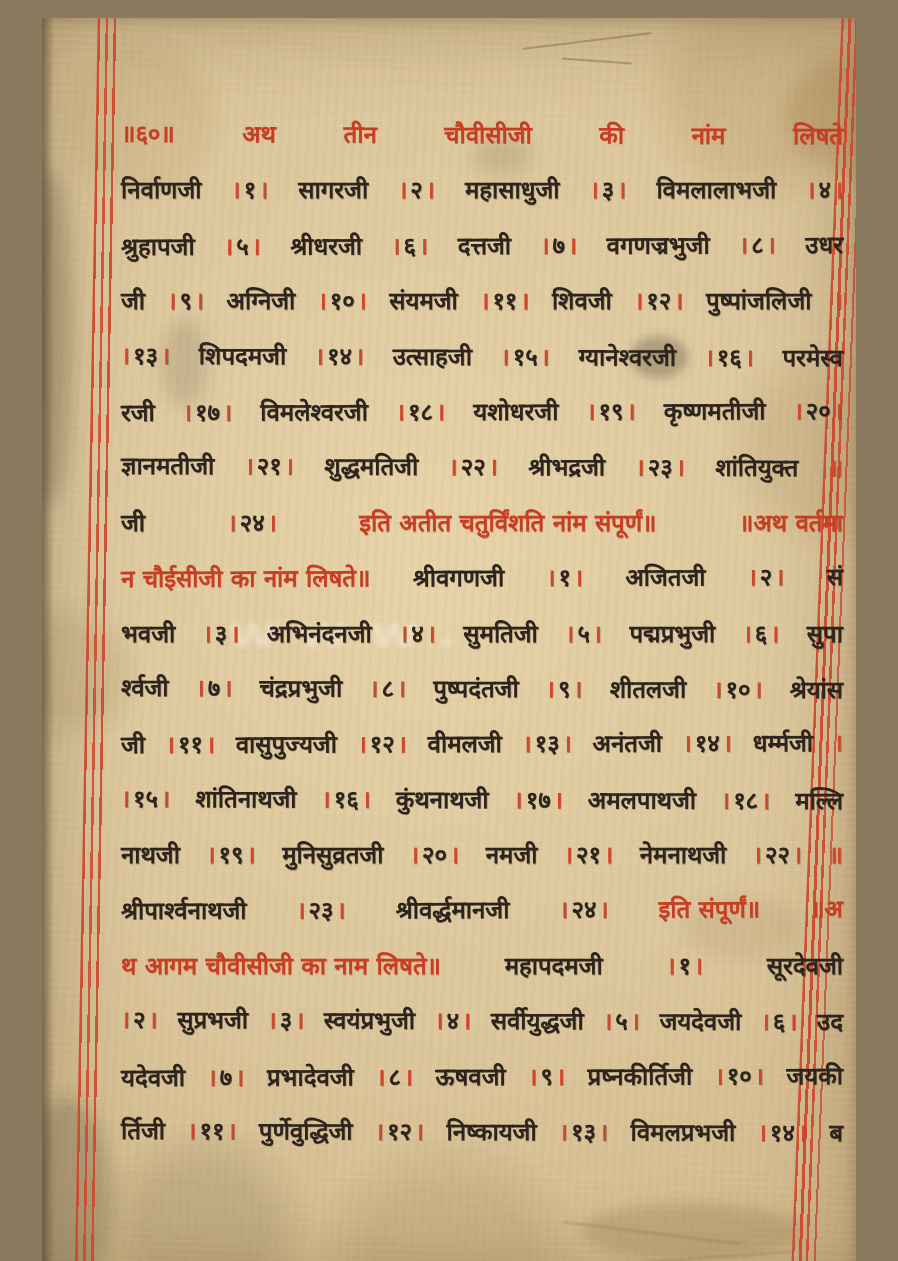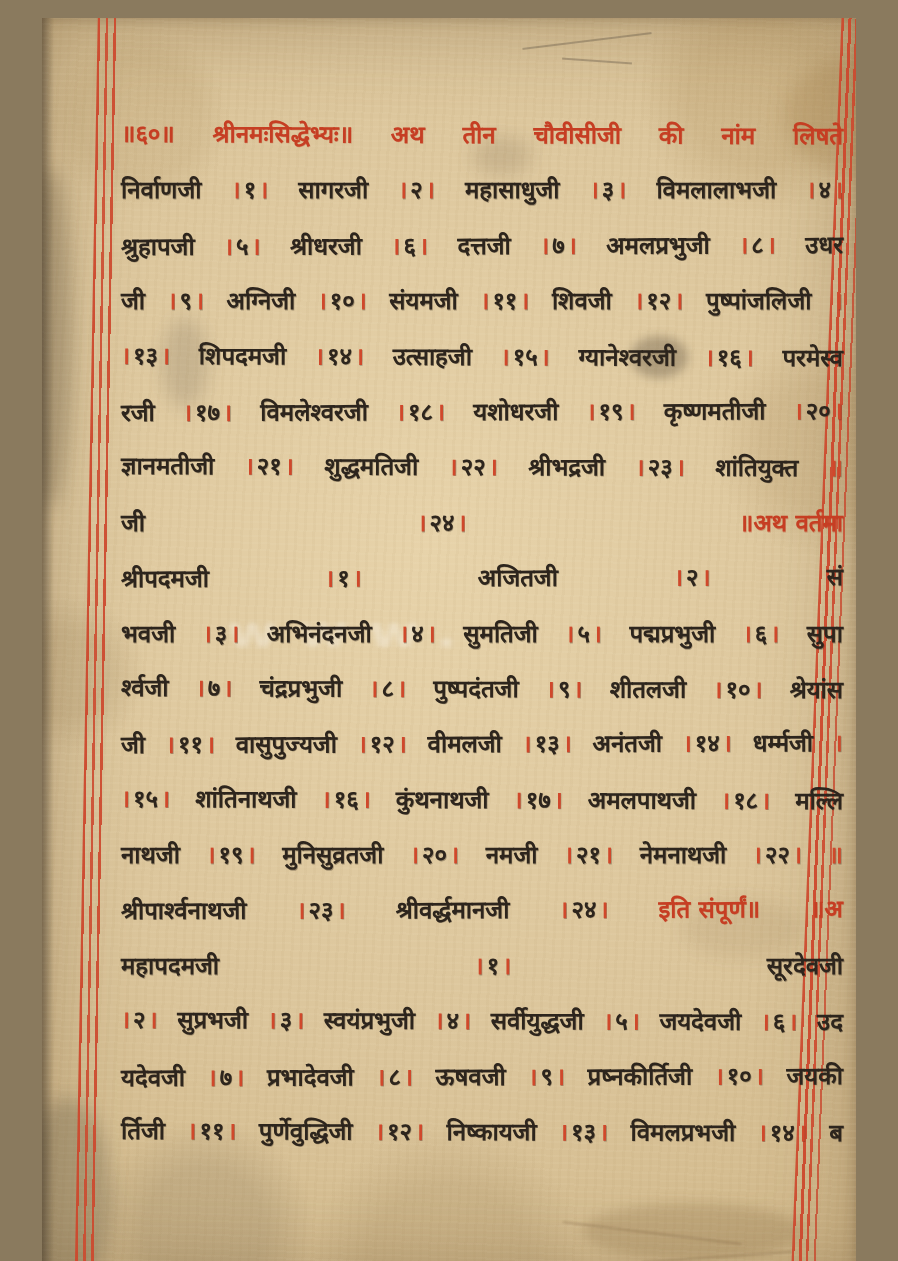--- a/index.html
+++ b/index.html
@@ -116,21 +116,20 @@
 
   <div class="ruling left"></div>
   <div class="ruling right"></div>
   <div class="margin-mark"></div>
 
   <div class="watermark">www.</div>
 
   <div class="text-block" id="text-block">
       <div class="m-line">
         <span class="seg red">॥६०॥</span>
-        <span class="seg red">श्रीनमःसिद्धेभ्यः॥</span>
         <span class="seg red">अथ</span>
         <span class="seg red">तीन</span>
         <span class="seg red">चौवीसीजी</span>
         <span class="seg red">की</span>
         <span class="seg red">नांम</span>
         <span class="seg red">लिषते</span>
       </div>
       <div class="m-line">
         <span class="seg ink">निर्वाणजी</span>
         <span class="seg num">
@@ -169,21 +168,21 @@
           <span class="danda">।</span>
           <span class="ink">६</span>
           <span class="danda">।</span>
         </span>
         <span class="seg ink">दत्तजी</span>
         <span class="seg num">
           <span class="danda">।</span>
           <span class="ink">७</span>
           <span class="danda">।</span>
         </span>
-        <span class="seg ink">अमलप्रभुजी</span>
+        <span class="seg ink">वगणज्रभुजी</span>
         <span class="seg num">
           <span class="danda">।</span>
           <span class="ink">८</span>
           <span class="danda">।</span>
         </span>
         <span class="seg ink">उधर</span>
       </div>
       <div class="m-line">
         <span class="seg ink">जी</span>
         <span class="seg num">
@@ -286,24 +285,26 @@
         <span class="seg ink">शांतियुक्त</span>
         <span class="seg danda">॥</span>
       </div>
       <div class="m-line">
         <span class="seg ink">जी</span>
         <span class="seg num">
           <span class="danda">।</span>
           <span class="ink">२४</span>
           <span class="danda">।</span>
         </span>
+        <span class="seg red">इति अतीत चतुर्विंशति नांम संपूर्णं॥</span>
         <span class="seg red">॥अथ वर्तमा</span>
       </div>
       <div class="m-line">
-        <span class="seg ink">श्रीपदमजी</span>
+        <span class="seg red">न चौईसीजी का नांम लिषते॥</span>
+        <span class="seg ink">श्रीवगणजी</span>
         <span class="seg num">
           <span class="danda">।</span>
           <span class="ink">१</span>
           <span class="danda">।</span>
         </span>
         <span class="seg ink">अजितजी</span>
         <span class="seg num">
           <span class="danda">।</span>
           <span class="ink">२</span>
           <span class="danda">।</span>
@@ -455,20 +456,21 @@
         <span class="seg ink">श्रीवर्द्धमानजी</span>
         <span class="seg num">
           <span class="danda">।</span>
           <span class="ink">२४</span>
           <span class="danda">।</span>
         </span>
         <span class="seg red">इति संपूर्णं॥</span>
         <span class="seg red">॥अ</span>
       </div>
       <div class="m-line">
+        <span class="seg red">थ आगम चौवीसीजी का नाम लिषते॥</span>
         <span class="seg ink">महापदमजी</span>
         <span class="seg num">
           <span class="danda">।</span>
           <span class="ink">१</span>
           <span class="danda">।</span>
         </span>
         <span class="seg ink">सूरदेवजी</span>
       </div>
       <div class="m-line">
         <span class="seg num">

